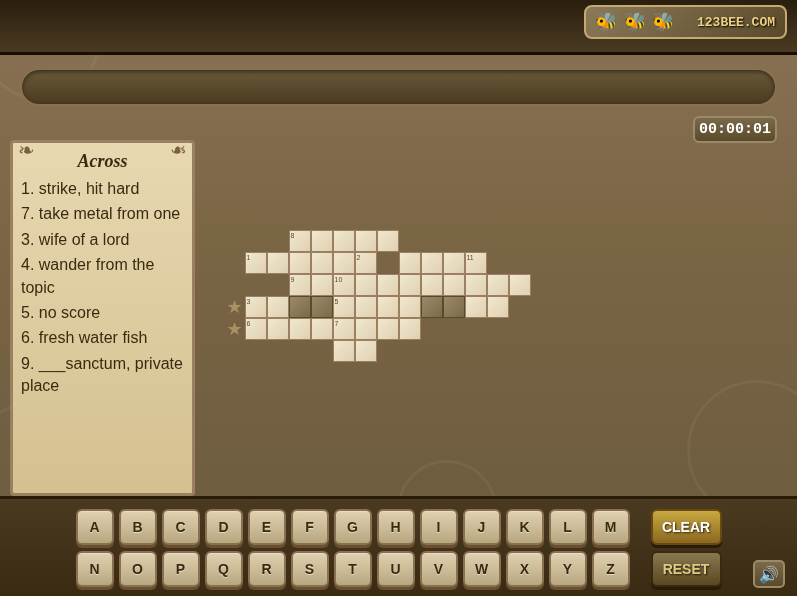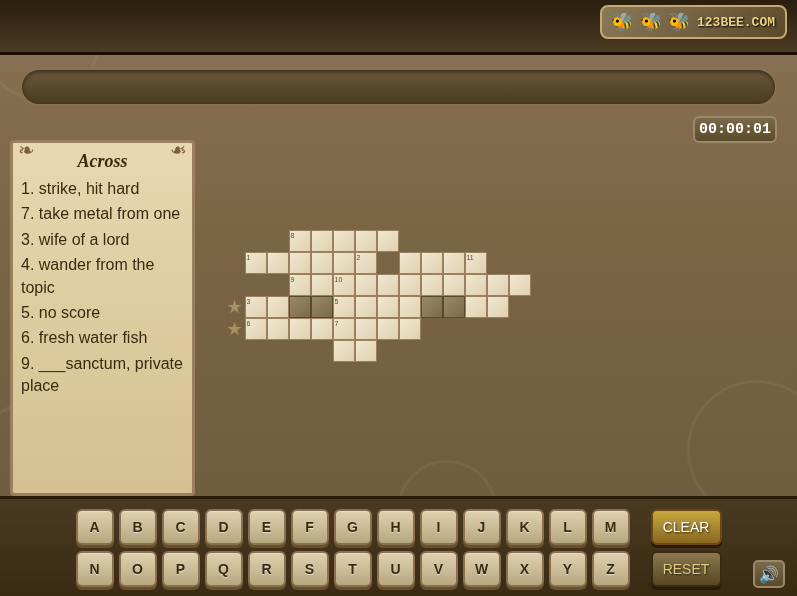--- a/index.html
+++ b/index.html
@@ -210,21 +210,21 @@
       justify-content: center;
       box-shadow: 0 3px 0 #6a5030, inset 0 1px 1px rgba(255,255,255,0.3);
       text-shadow: 0 1px 0 rgba(255,255,255,0.5);
     }
 
     .action-btn {
       width: 71px;
       height: 36px;
       border-radius: 6px;
       font-size: 14px;
-      font-weight: normal;
+      font-weight: bold;
       cursor: pointer;
       display: flex;
       align-items: center;
       justify-content: center;
       box-shadow: 0 3px 0 #2a1a08;
       margin-left: 16px;
     }
 
     .clear-btn {
       background: linear-gradient(180deg, #c8a840 0%, #8a6820 100%);
@@ -270,21 +270,21 @@
   <div class="bg-gear" style="width:160px;height:160px;top:400px;left:-40px;"></div>
   <div class="bg-gear" style="width:140px;height:140px;top:380px;right:-30px;"></div>
   <div class="bg-gear" style="width:100px;height:100px;top:460px;right:300px;"></div>
 
   <div style="position:absolute;top:0;left:0;width:100%;height:55px;background:linear-gradient(180deg,#2a1e0e 0%,#4a3a22 100%);border-bottom:3px solid #1a0e04;z-index:8;"></div>
 
   <div class="logo-box">
     <span style="font-size:18px;">🐝</span>
     <span style="font-size:18px;">🐝</span>
     <span style="font-size:18px;">🐝</span>
-    <span style="color:#f0d080;font-size:13px;font-weight:bold;text-shadow:1px 1px 2px #000;font-family:'Courier New',monospace;">123BEE.COM</span>
+    <span style="color:#f0d080;font-size:13px;font-weight:bold;text-shadow:1px 1px 2px #000;font-family:'Courier New',monospace;margin-left:16px;">123BEE.COM</span>
   </div>
 
   <div class="title-bar"></div>
 
   <div class="timer-box">
     <span>00:00:01</span>
   </div>
 
   <div class="clues-panel clues-left">
     <div class="clues-title">Across</div>

